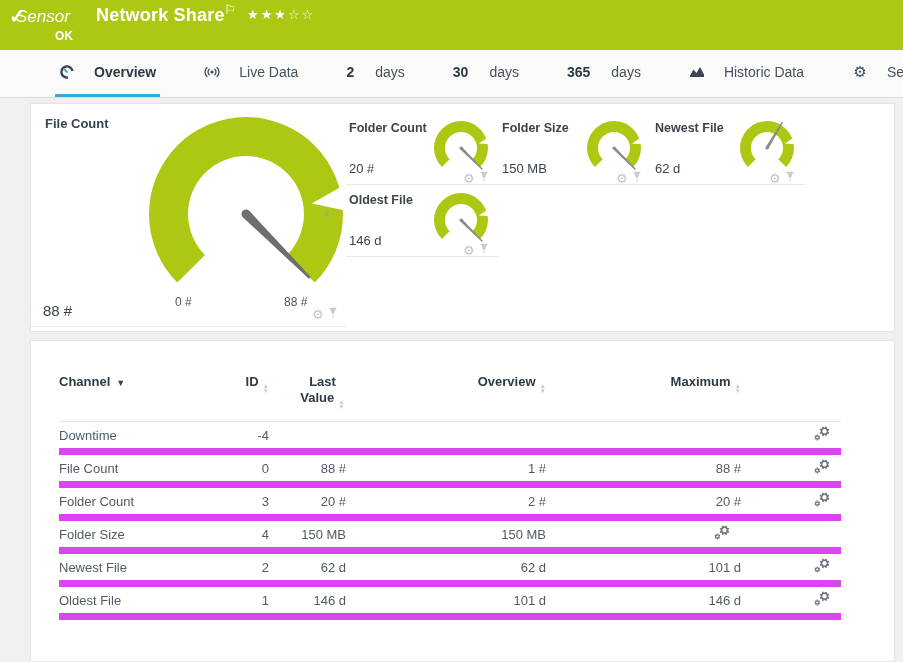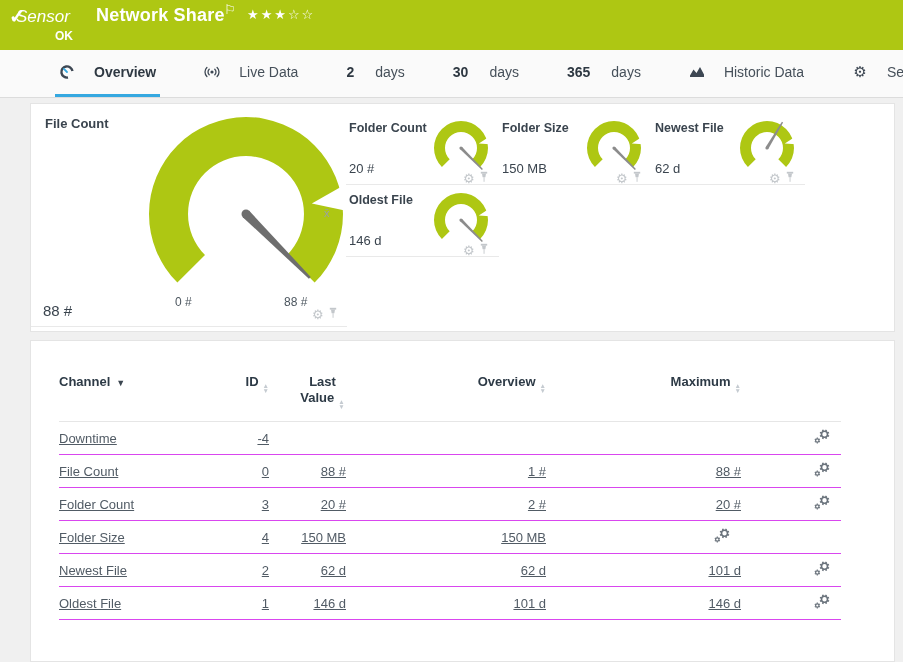--- a/index.html
+++ b/index.html
@@ -51,21 +51,21 @@
   .mini-cell .mtitle { position:absolute; left:3px; top:8px;  font-size:12.5px; font-weight:bold; color:#3a444e; }
   .mini-cell .mvalue { position:absolute; left:3px; top:48px; font-size:13px; color:#3a444e; }
   .mini-cell .msvg   { position:absolute; left:80px; top:0;   width:70px; height:70px; }
   .mini-cell .tools  { left:117px; top:56px; }
 
   
   .tbl { position:absolute; left:28px; top:0; width:782px; }
   .thead, .trow { display:grid; grid-template-columns:152px 58px 77px 200px 195px 100px; }
   .thead { align-items:start; padding:33px 0 12px; border-bottom:1px solid #e6e6e6;
            font-size:13px; font-weight:bold; color:#2d3a46; }
-  .trow  { height:33px; align-items:center; border-bottom:1px solid #d946ef; font-size:13px; color:#515b65;text-decoration:underline; }
+  .trow  { height:33px; align-items:center; border-bottom:7px solid #d946ef; font-size:13px; color:#515b65; }
   .c-id, .c-min, .c-max { text-align:right; }
   .c-last { text-align:right; }
   .th-last { text-align:center; padding-left:30px; line-height:16px; }
   .sorts { display:inline-flex; flex-direction:column; margin-left:4px; vertical-align:-2px;
            font-size:6.5px; line-height:5px; color:#c5cbd1; }
   .sorted-arrow { color:#3b4650; font-size:9px; margin-left:6px; }
   .c-icon { display:flex; justify-content:flex-end; padding-right:10px; }
 </style>
 </head>
 <body>

